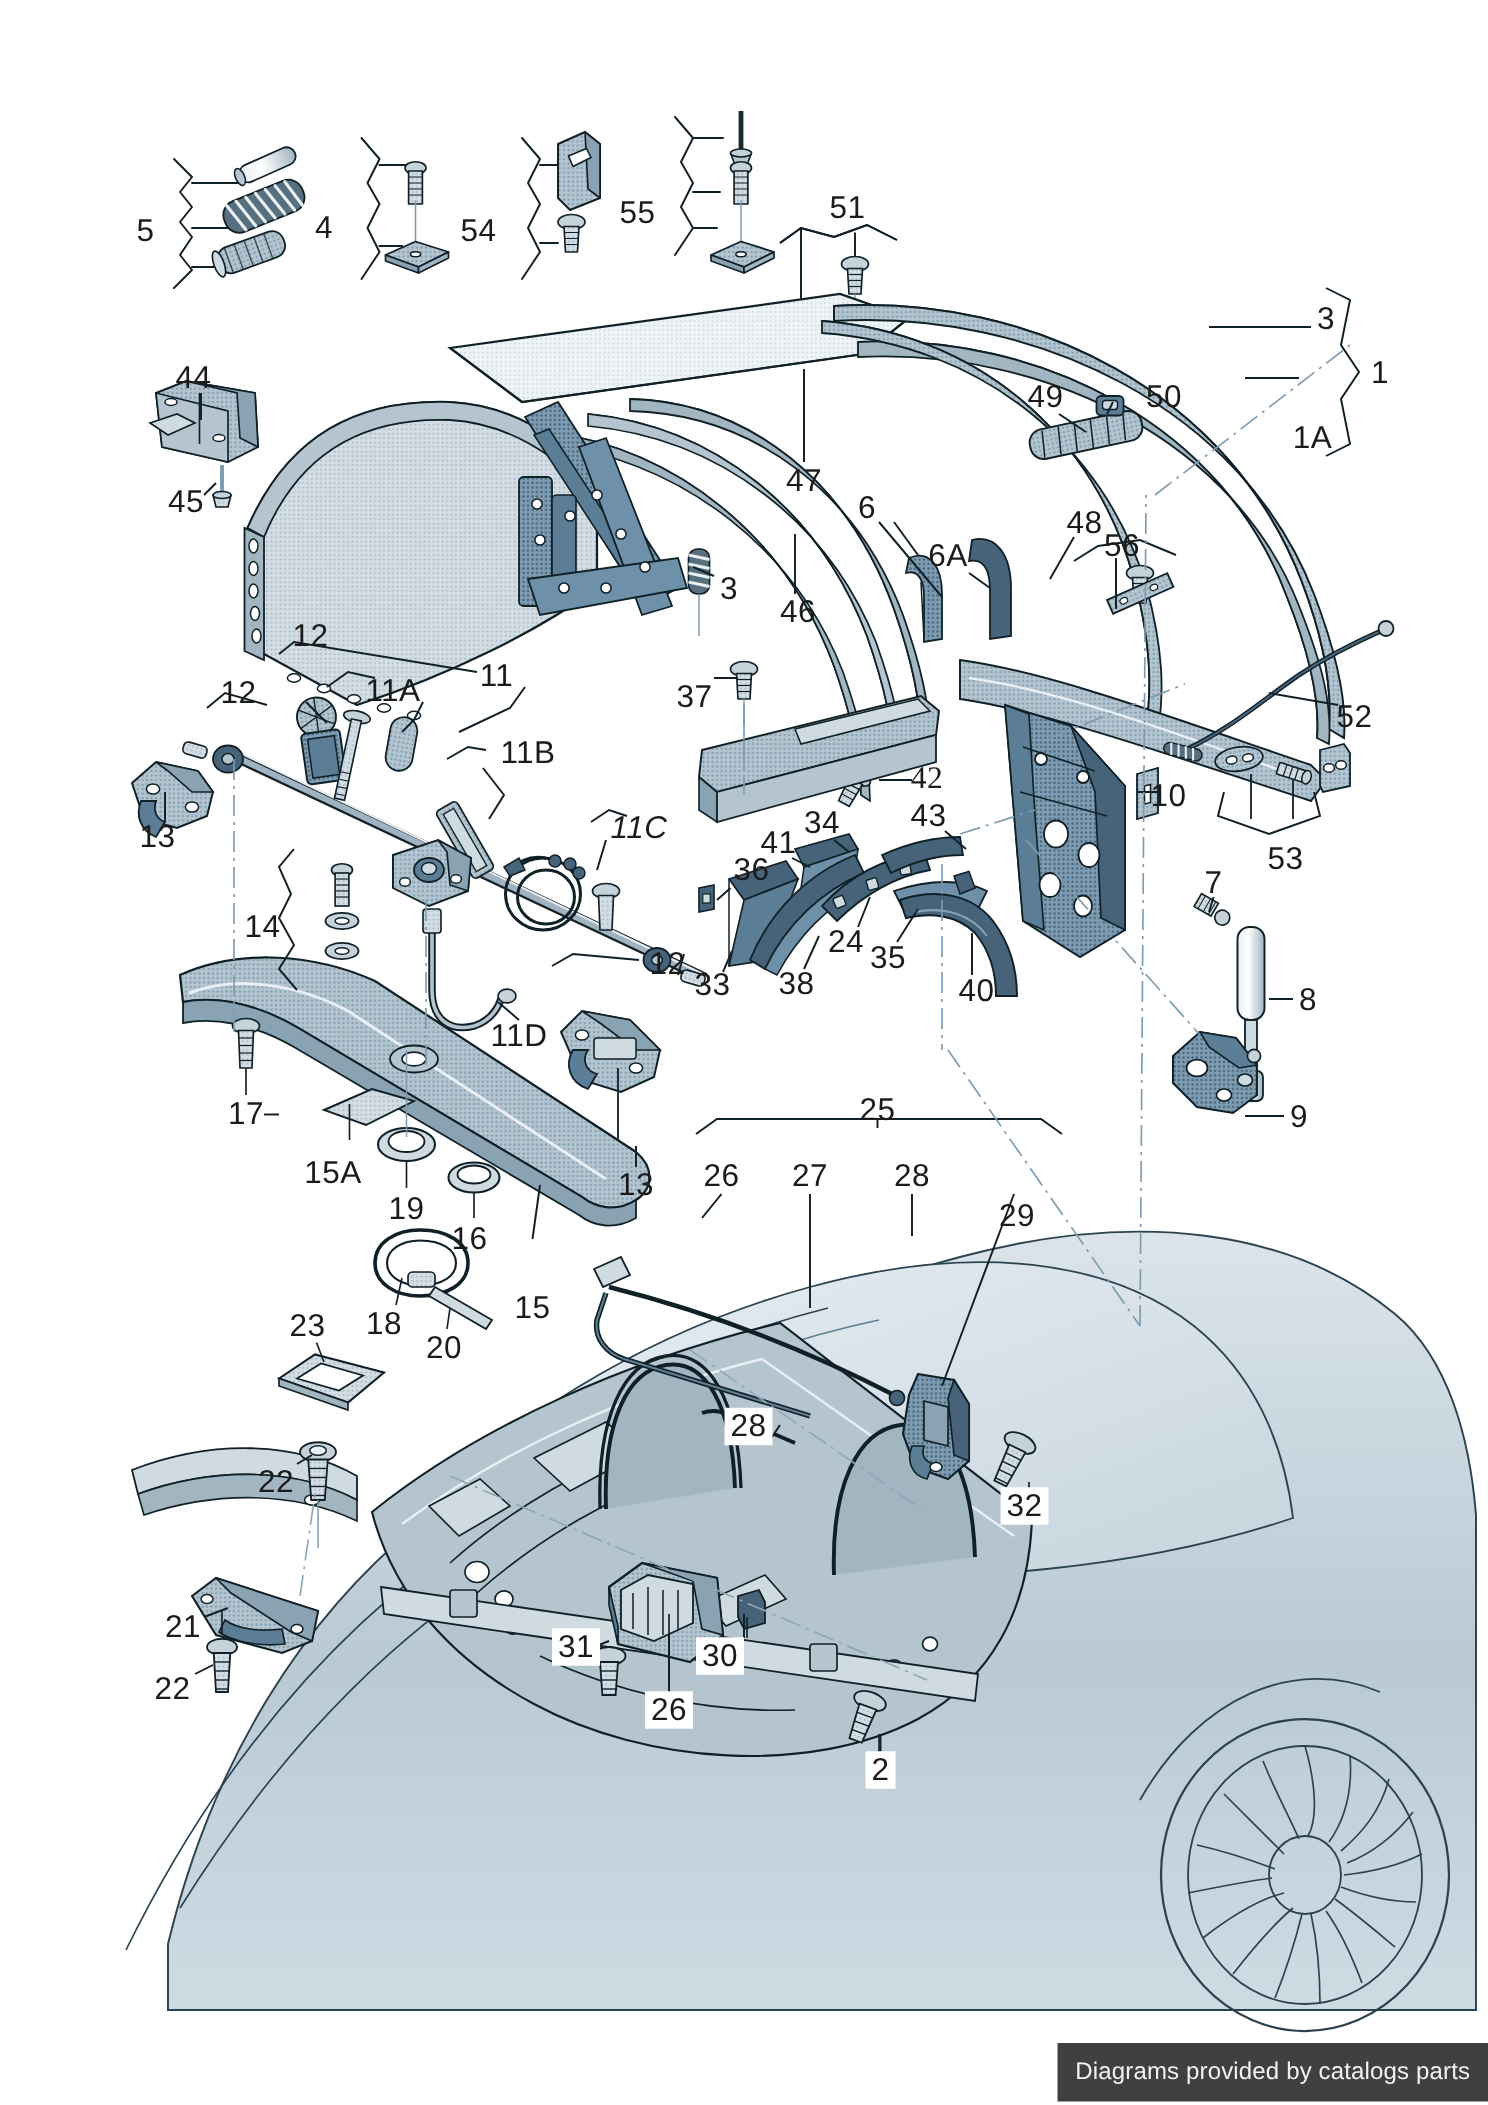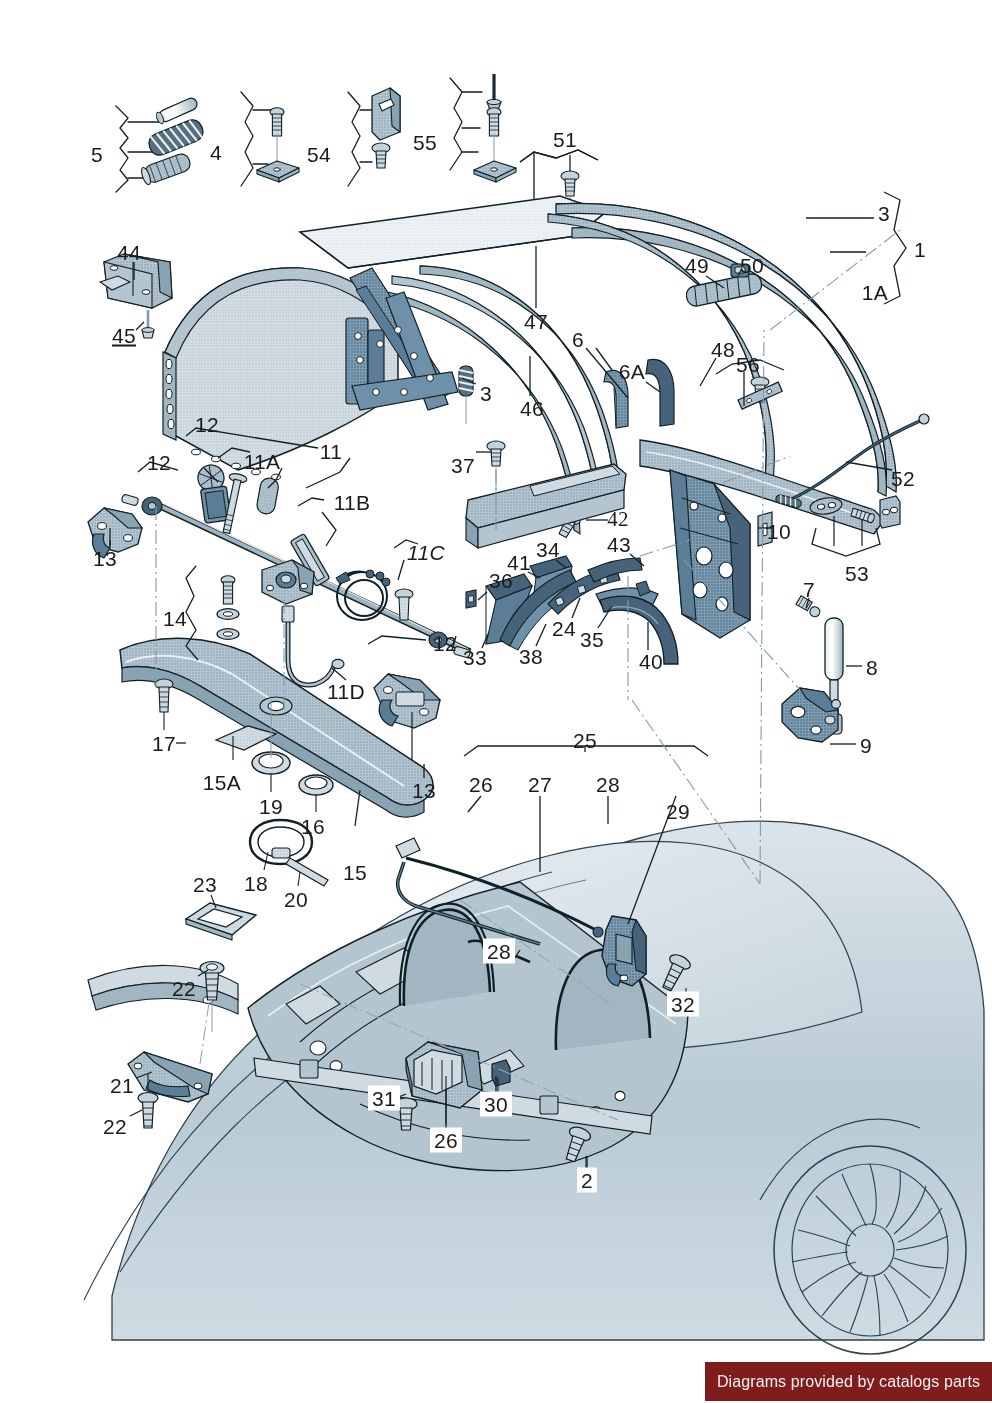--- a/index.html
+++ b/index.html
@@ -29,21 +29,21 @@
   .lbl.boxed{
     background:#ffffff;
     padding:2px 4px;
   }
 
   
   #watermark{
     position:absolute;
     left:705px; top:1362px;
     width:287px; height:39px;
-    background:#7f1d1d;
+    background:#404040;
     display:flex;align-items:center;justify-content:center;
   }
   #watermark span{
     color:#f2f2f2;
     font-size:16px;
     font-family:"Liberation Sans", sans-serif;
     letter-spacing:.1px;
     white-space:nowrap;
   }
 </style>
@@ -927,23 +927,23 @@
   <div id="labels">
       <div class="lbl" style="left: 97px; top: 154px;">5</div>
       <div class="lbl" style="left: 216px; top: 152px;">4</div>
       <div class="lbl" style="left: 319px; top: 154px;">54</div>
       <div class="lbl" style="left: 425px; top: 142px;">55</div>
       <div class="lbl" style="left: 565px; top: 139px;">51</div>
       <div class="lbl" style="left: 884px; top: 213px;">3</div>
       <div class="lbl" style="left: 920px; top: 249px;">1</div>
       <div class="lbl" style="left: 875px; top: 259px; margin-top: 33px;">1A</div>
       <div class="lbl" style="left: 697px; top: 265px;">49</div>
-      <div class="lbl" style="left: 752px; top: 265px;">50</div>
+      <div class="lbl" style="left: 776px; top: 265px;">50</div>
       <div class="lbl" style="left: 129px; top: 252px;">44</div>
-      <div class="lbl" style="left: 124px; top: 335px; text-decoration: underline;">45</div>
+      <div class="lbl" style="left: 124px; top: 335px;">45</div>
       <div class="lbl" style="left: 536px; top: 321px;">47</div>
       <div class="lbl" style="left: 578px; top: 339px;">6</div>
       <div class="lbl" style="left: 632px; top: 371px;">6A</div>
       <div class="lbl" style="left: 723px; top: 349px;">48</div>
       <div class="lbl" style="left: 748px; top: 364px;">56</div>
       <div class="lbl" style="left: 486px; top: 393px;">3</div>
       <div class="lbl" style="left: 532px; top: 408px;">46</div>
       <div class="lbl" style="left: 903px; top: 478px;">52</div>
       <div class="lbl" style="left: 207px; top: 424px;">12</div>
       <div class="lbl" style="left: 159px; top: 462px;">12</div>
@@ -985,21 +985,21 @@
       <div class="lbl" style="left: 540px; top: 784px;">27</div>
       <div class="lbl" style="left: 608px; top: 784px;">28</div>
       <div class="lbl" style="left: 678px; top: 784px; margin-top: 27px;">29</div>
       <div class="lbl boxed" style="left: 499px; top: 951px;">28</div>
       <div class="lbl boxed" style="left: 683px; top: 1004px;">32</div>
       <div class="lbl" style="left: 184px; top: 988px;">22</div>
       <div class="lbl" style="left: 122px; top: 1085px;">21</div>
       <div class="lbl" style="left: 115px; top: 1126px;">22</div>
       <div class="lbl boxed" style="left: 384px; top: 1098px;">31</div>
       <div class="lbl boxed" style="left: 446px; top: 1140px;">26</div>
-      <div class="lbl boxed" style="left: 496px; top: 1104px;">30</div>
+      <div class="lbl boxed" style="left: 480px; top: 1104px;">30</div>
       <div class="lbl boxed" style="left: 587px; top: 1180px;">2</div>
     </div>
 
   <div id="watermark">
     <span>Diagrams provided by catalogs parts</span>
   </div>
 
 </div>
 
 </body></html>

